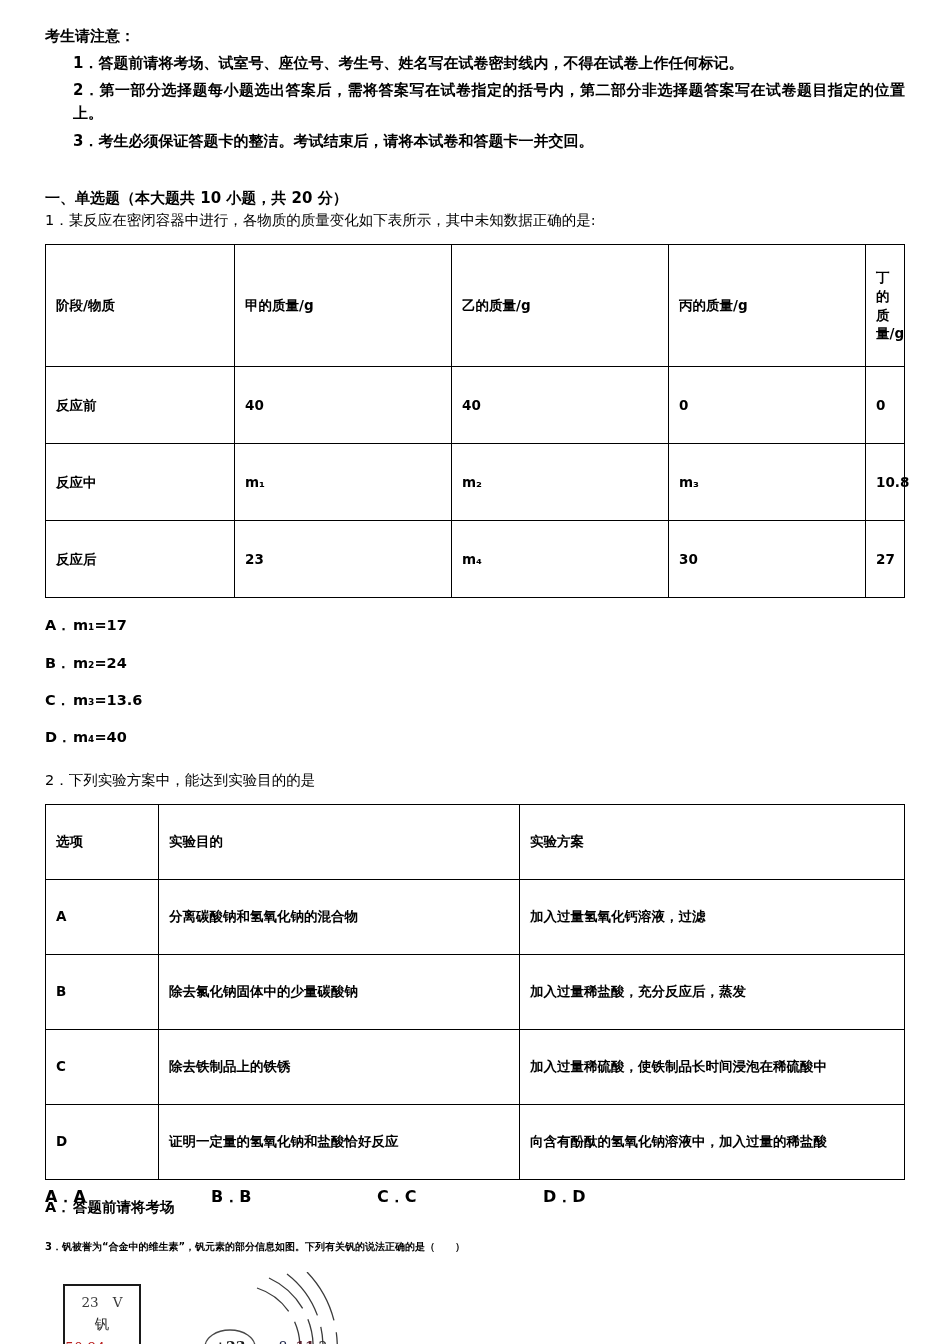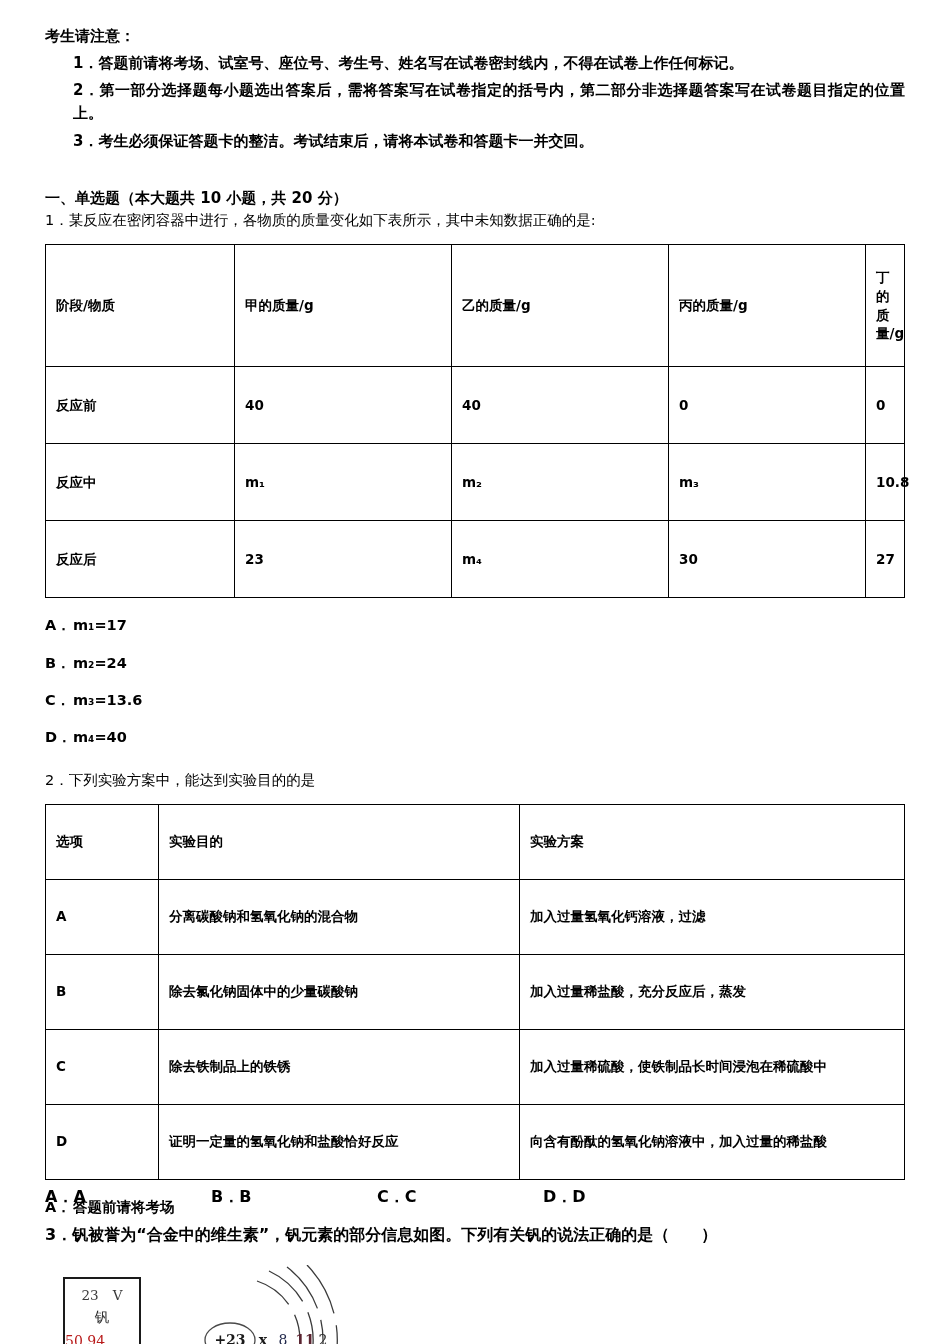--- a/index.html
+++ b/index.html
@@ -91,23 +91,23 @@
 
   .answers-row {
     margin-top: 7px;
     font-size: 16px;
     font-weight: bold;
     display: flex;
   }
   .answers-row .acell { width: 166px; flex: 0 0 166px; }
 
   .q3-stem {
-    font-size: 16px;
-    font-weight: bold;
-    margin-top: 15px;
+    font-size: 10px;
+    font-weight: bold;
+    margin-top: 31px;
     line-height: 1.5;
   }
 
   .figure-wrap {
     position: relative;
     height: 160px;
     margin-top: 18px;
   }
   .elem-box {
     position: absolute;

